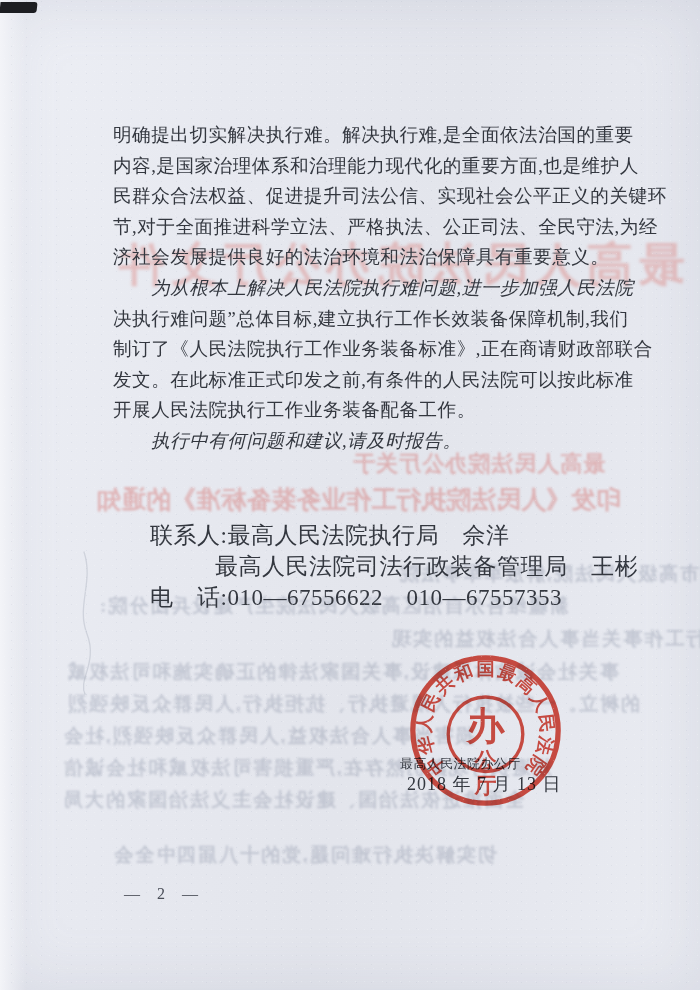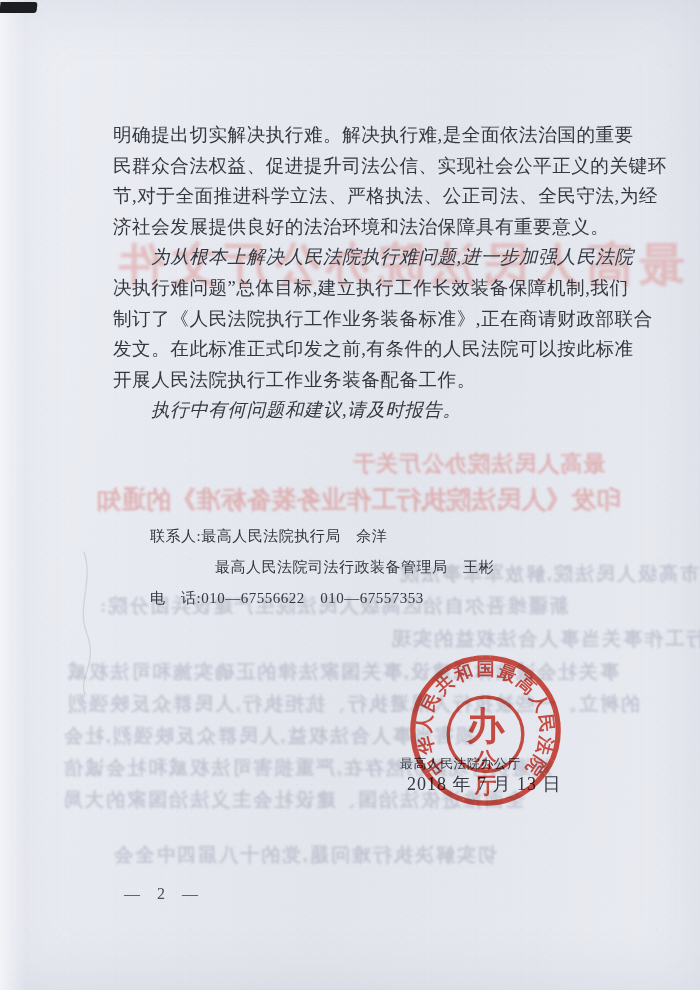--- a/index.html
+++ b/index.html
@@ -23,21 +23,21 @@
   .bleed-line.red-big{color:rgba(216,86,76,.30);filter:blur(1.6px);}
   .bleed-line.red{color:rgba(209,92,86,.38);}
   .bleed-line.gray{color:rgba(112,122,146,.30);letter-spacing:2px;}
   .pencil{position:absolute;left:70px;top:548px;z-index:1;opacity:.45;}
   .body-block{position:absolute;left:113px;top:120px;width:540px;z-index:2;}
   .t-line{height:30.6px;line-height:30.6px;font-size:18.6px;letter-spacing:.5px;
     white-space:nowrap;color:#33373f;}
   .t-line.indent{padding-left:38px;font-style:italic;}
   .t-line.gap{margin-top:0;}
   .abs-line{position:absolute;z-index:2;white-space:nowrap;color:#33373f;
-    font-size:15px;letter-spacing:.5px;line-height:24px;}
+    font-size:23px;letter-spacing:.5px;line-height:24px;}
   .contact-1{left:150px;top:524px;}
   .contact-2{left:215px;top:555px;}
   .contact-3{left:150px;top:586px;}
   .sig-org{left:400px;top:752px;font-size:13px;letter-spacing:.4px;z-index:2;}
   .sig-date{left:407px;top:772px;font-size:18px;letter-spacing:1px;z-index:2;}
   .footer-num{left:124px;top:882px;font-size:16px;letter-spacing:2px;word-spacing:9px;
     color:#4a4e58;z-index:2;}
   
   .seal{position:absolute;left:409px;top:653px;width:153px;height:153px;z-index:3;
     mix-blend-mode:multiply;opacity:.88;filter:blur(.4px);pointer-events:none;}
@@ -70,20 +70,21 @@
       <div class="bleed-line gray" style="left: 62px; top: 787px; font-size: 19px; letter-spacing: 2px;">全面推进依法治国、建设社会主义法治国家的大局</div>
       <div class="bleed-line gray" style="left: 112px; top: 842px; font-size: 19px; letter-spacing: 2px;">切实解决执行难问题,党的十八届四中全会</div>
     </div>
 
   <svg class="pencil" width="34" height="150" viewBox="0 0 34 150">
     <path d="M14 4 C 24 34, 6 58, 17 86 S 8 132, 15 146" fill="none" stroke="#99a0ae" stroke-width="1.3" stroke-linecap="round" opacity=".7"></path>
   </svg>
 
   <div class="body-block" id="body-block">
       <div class="t-line">明确提出切实解决执行难。解决执行难,是全面依法治国的重要</div>
+      <div class="t-line">内容,是国家治理体系和治理能力现代化的重要方面,也是维护人</div>
       <div class="t-line">民群众合法权益、促进提升司法公信、实现社会公平正义的关键环</div>
       <div class="t-line">节,对于全面推进科学立法、严格执法、公正司法、全民守法,为经</div>
       <div class="t-line">济社会发展提供良好的法治环境和法治保障具有重要意义。</div>
       <div class="t-line indent">为从根本上解决人民法院执行难问题,进一步加强人民法院</div>
       <div class="t-line">决执行难问题”总体目标,建立执行工作长效装备保障机制,我们</div>
       <div class="t-line">制订了《人民法院执行工作业务装备标准》,正在商请财政部联合</div>
       <div class="t-line">发文。在此标准正式印发之前,有条件的人民法院可以按此标准</div>
       <div class="t-line">开展人民法院执行工作业务装备配备工作。</div>
       <div class="t-line indent gap">执行中有何问题和建议,请及时报告。</div>
     </div>

